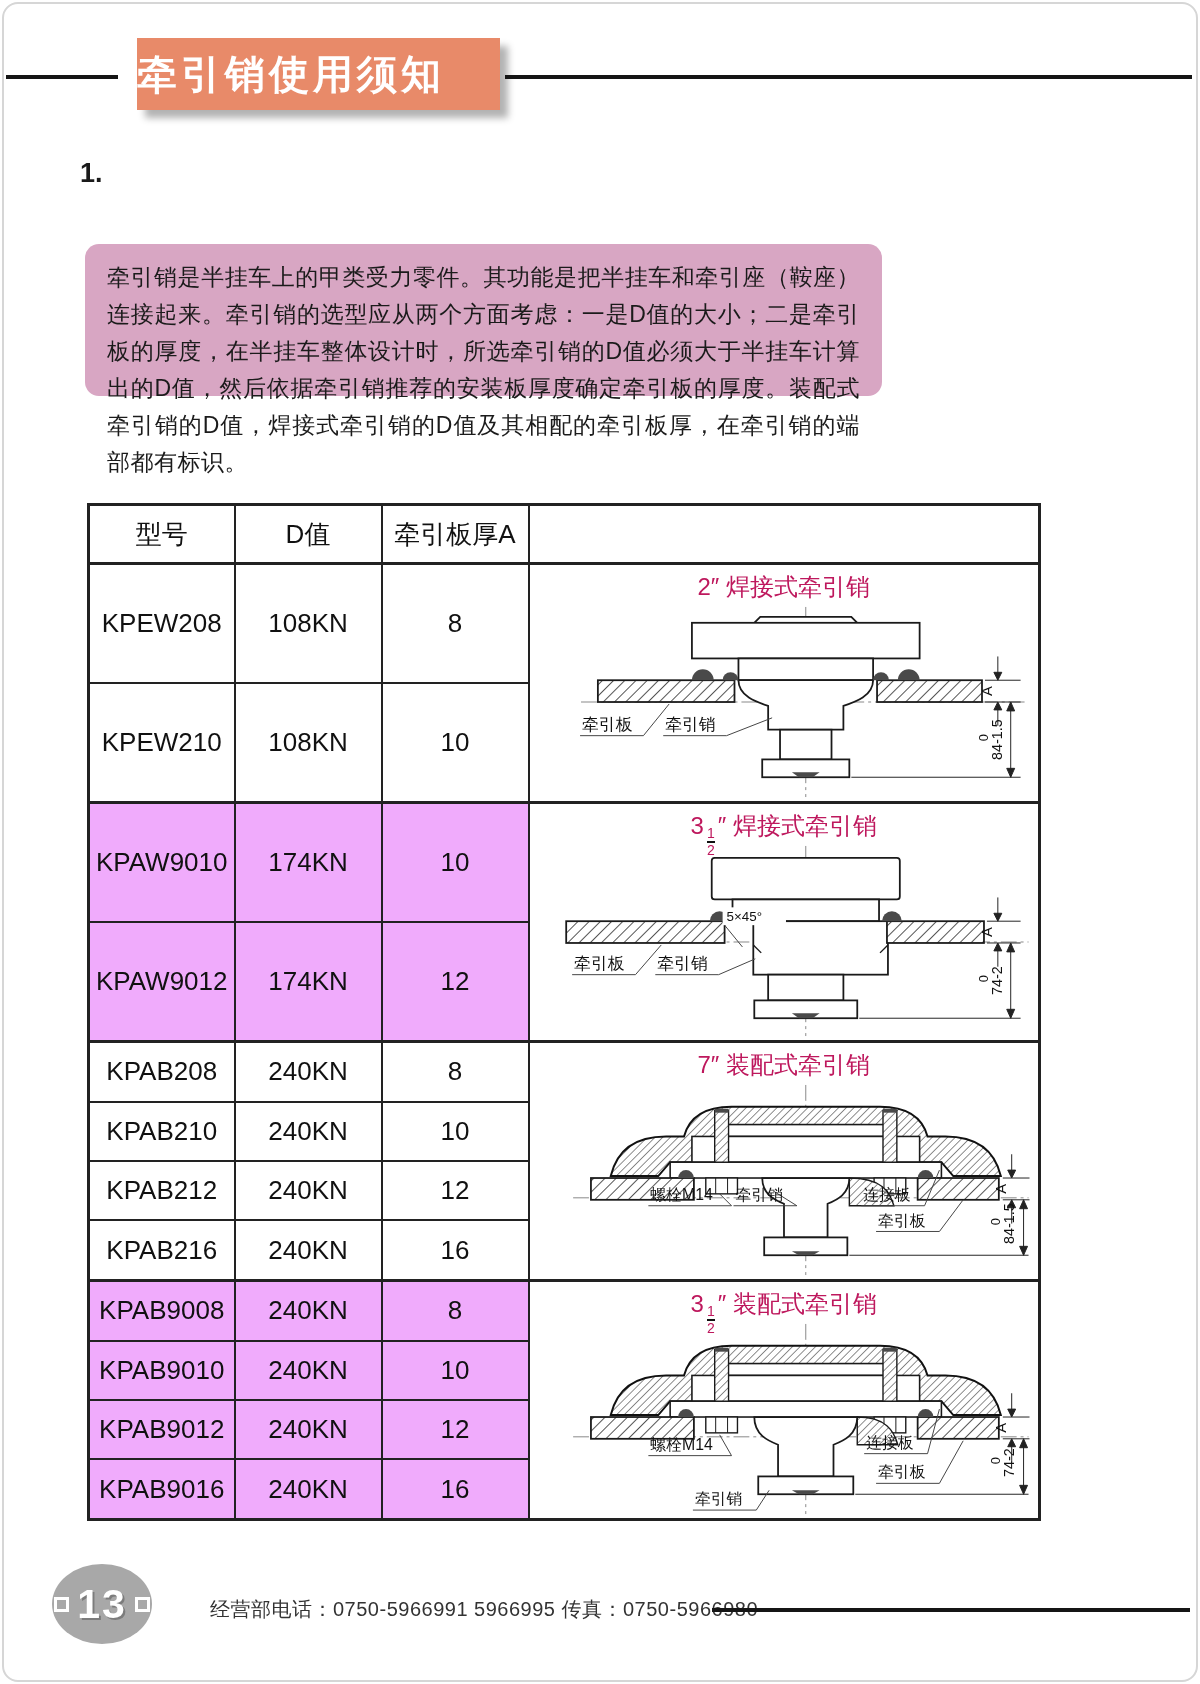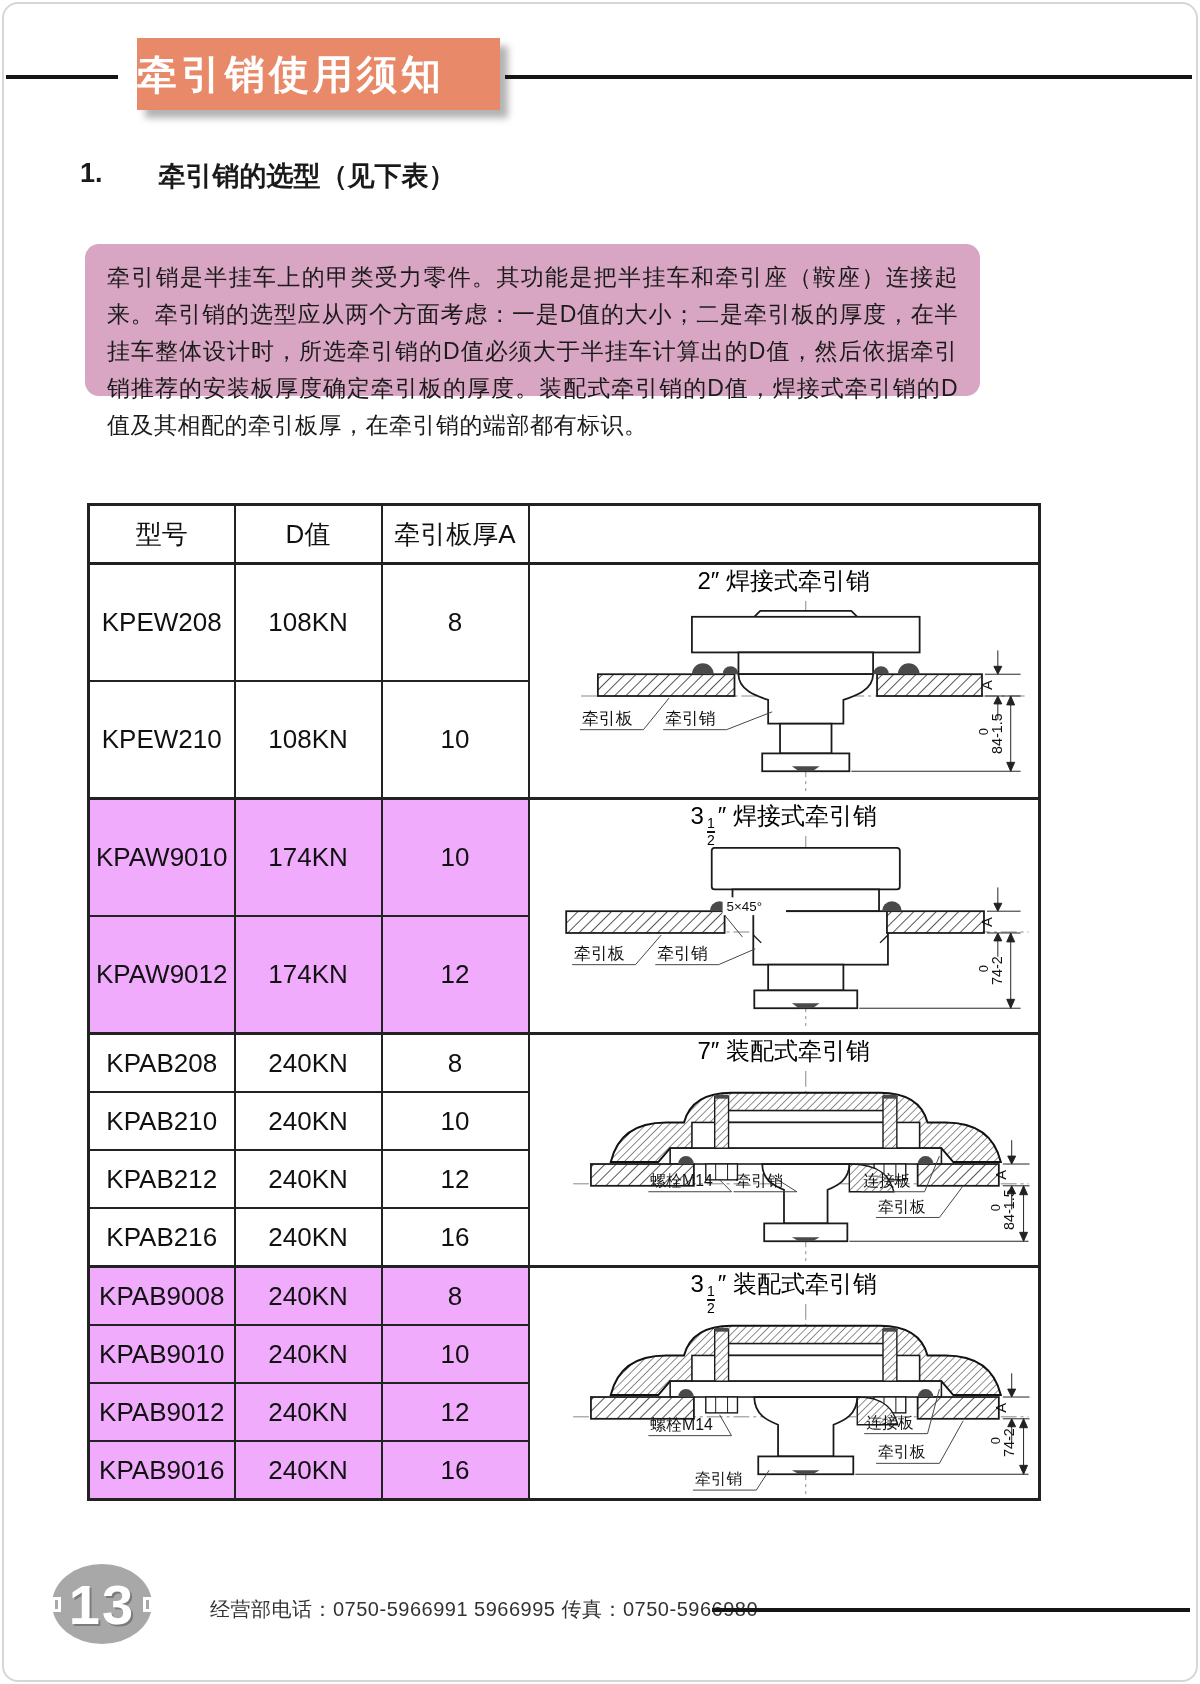--- a/index.html
+++ b/index.html
@@ -14,46 +14,46 @@
   .title-box{
     position:absolute;top:38px;left:137px;width:363px;height:72px;background:#E88A69;
     box-shadow:8px 8px 7px rgba(0,0,0,.30);
     display:flex;align-items:center;justify-content:flex-start;
   }
   .title-box span{font-size:40px;font-weight:bold;color:#fff;letter-spacing:4px;}
   
   .section{position:absolute;top:158px;left:80px;display:flex;gap:56px;font-size:27px;font-weight:bold;color:#1a1a1a;}
   
   .intro{
-    position:absolute;top:244px;left:85px;width:895px;height:152px;border-radius:14px;
+    position:absolute;top:244px;left:85px;width:797px;height:152px;border-radius:14px;
     background:#D8A6C3;box-sizing:border-box;padding:15px 22px;
     font-size:23px;line-height:37px;color:#1b1b1b;letter-spacing:.5px;text-align:justify;
   }
   
   table.spec{position:absolute;top:503px;left:87px;border-collapse:collapse;border:3px solid #222;background:#fff;}
   table.spec th,table.spec td{border:2px solid #222;text-align:center;font-size:26px;color:#111;padding:0;}
   table.spec thead th{height:56px;font-weight:normal;border-bottom:3px solid #222;margin-top:23px;}
   tr.gstart td{border-top:3px solid #222;}
   tr.tall td{height:115px;}
   tr.short td{height:56px;}
   tr.shaded td{background:#f0abfc;}
   td.diagcell{background:#fff !important;vertical-align:top;padding:0;}
   .c-model{width:146px;}.c-d{width:147px;}.c-a{width:147px;}.c-diag{width:511px;}
-  .dtitle{text-align:center;font-size:24px;color:#000000;height:32px;line-height:32px;}
+  .dtitle{margin-top:6px;text-align:center;font-size:24px;color:#be185d;height:32px;line-height:32px;}
   .frac{display:inline-flex;flex-direction:column;font-size:14px;line-height:1.05;vertical-align:-4px;text-align:center;margin:0 3px;}
   .frac .den{border-top:2px solid #111;}
   svg.diag{display:block;margin:0 auto;}
   svg.diag text{font-family:"Liberation Sans","DejaVu Sans",sans-serif;fill:#111;}
   
   .badge{
     position:absolute;top:1564px;left:52px;width:100px;height:80px;border-radius:50%;
     background:#a8a8a8;display:flex;align-items:center;justify-content:center;gap:8px;
   }
   .badge .sq{width:9px;height:9px;border:3px solid #fff;display:inline-block;}
-  .badge .num{font-size:56px;font-weight:bold;color:#fff;text-shadow:2px 2px 0 #7c7c7c;letter-spacing:2px;}
+  .badge .num{font-size:41px;font-weight:bold;color:#fff;text-shadow:2px 2px 0 #7c7c7c;letter-spacing:2px;}
   .contact{position:absolute;top:1596px;left:210px;font-size:20px;font-weight:500;color:#333;letter-spacing:.5px;}
   .rule-f{position:absolute;top:1608px;left:712px;width:478px;height:4px;background:#151515;}
 </style>
 </head>
 <body>
 
 
 
 <div class="page-border"></div>
 
@@ -74,21 +74,20 @@
 
 <div class="rule-l"></div>
 <div class="title-box">
   <span>牵引销使用须知</span>
 </div>
 <div class="rule-r"></div>
 
 
 <div class="section">
   <span>1.</span>
-  <span>牵引销的选型（见下表）</span>
 </div>
 
 
 <div class="intro">
   <span>牵引销是半挂车上的甲类受力零件。其功能是把半挂车和牵引座（鞍座）连接起来。牵引销的选型应从两个方面考虑：一是D值的大小；二是牵引板的厚度，在半挂车整体设计时，所选牵引销的D值必须大于半挂车计算出的D值，然后依据牵引销推荐的安装板厚度确定牵引板的厚度。装配式牵引销的D值，焊接式牵引销的D值及其相配的牵引板厚，在牵引销的端部都有标识。</span>
 </div>
 
 
 <table class="spec">
   <colgroup>

